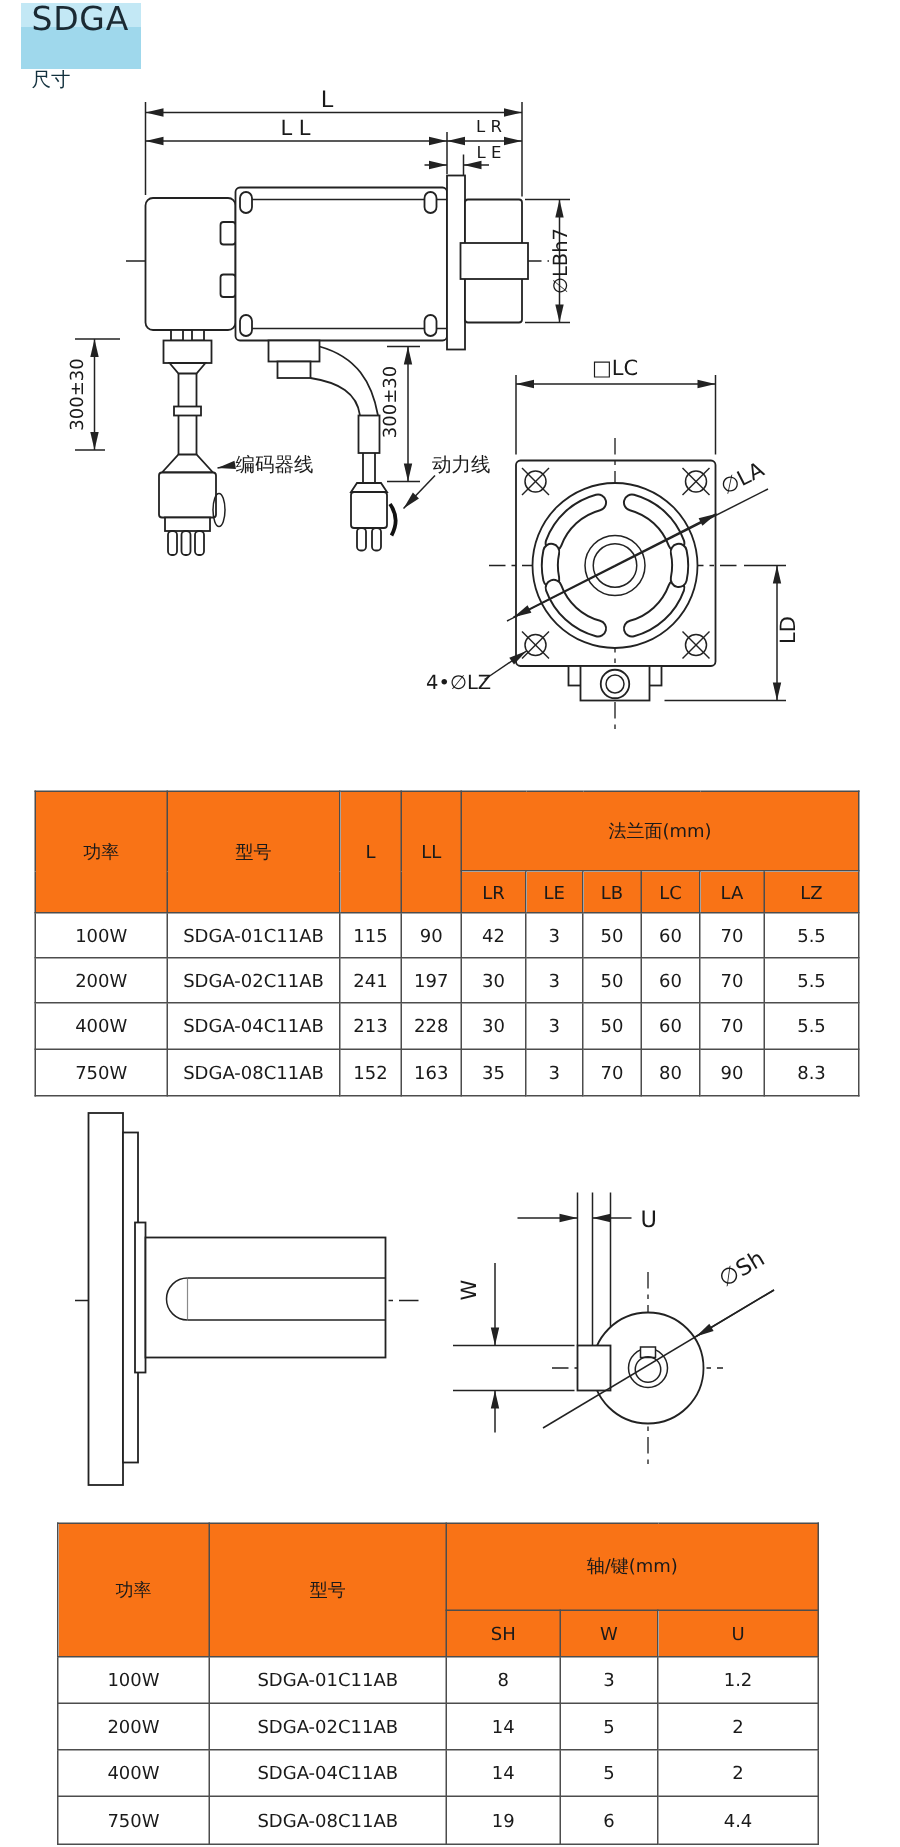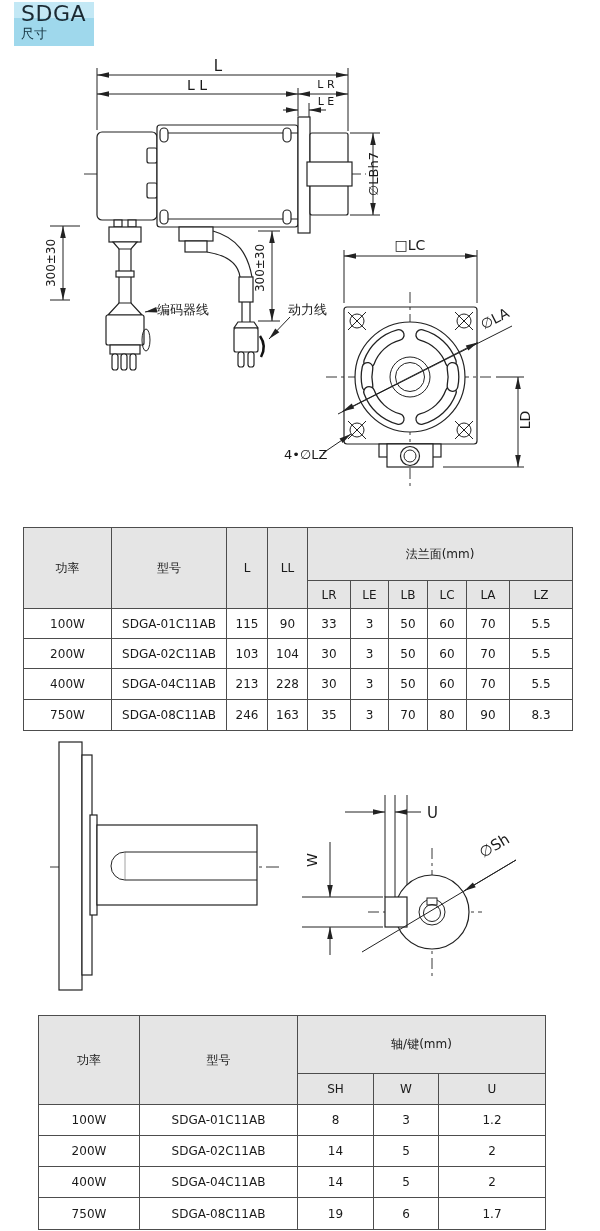--- a/index.html
+++ b/index.html
@@ -3,40 +3,40 @@
 <meta charset="utf-8">
 <style>
   html,body{margin:0;padding:0;background:#fff;}
   #page{position:relative;width:600px;height:1231px;background:#fff;overflow:hidden;
         font-family:"DejaVu Sans","Liberation Sans",sans-serif;color:#1a1a1a;}
   
   #title-block{position:absolute;left:14px;top:2px;width:80px;height:44px;
     background:linear-gradient(180deg,#c3e8f5 0%,#c3e8f5 36%,#9fd8ec 36%,#9fd8ec 100%);
     padding-left:7px;box-sizing:border-box;}
   #title-block .ttl{font-size:22px;line-height:24px;color:#1b2a33;letter-spacing:0.5px;}
-  #title-block .sub{font-size:13px;line-height:15px;color:#12303d;}
+  #title-block .sub{font-size:13px;line-height:15px;color:#12303d;margin-top:20px;}
   
   #drw{position:absolute;left:0;top:0;width:600px;height:1231px;}
   .ol{fill:#fff;stroke:#222;stroke-width:1.2;}
   .ln{fill:none;stroke:#222;stroke-width:1.2;}
   .thin{fill:none;stroke:#222;stroke-width:1;}
   .dim{fill:none;stroke:#222;stroke-width:1;}
   .cl{fill:none;stroke:#222;stroke-width:0.9;stroke-dasharray:13 4 3 4;}
   .dash{fill:none;stroke:#222;stroke-width:0.9;stroke-dasharray:11 4 3 4;}
   .faint{fill:none;stroke:#8a8a8a;stroke-width:0.8;}
   .slotA{fill:none;stroke:#222;stroke-width:12;stroke-linecap:round;}
   .slotB{fill:none;stroke:#fff;stroke-width:9.4;stroke-linecap:round;}
   svg text{fill:#1a1a1a;font-family:"DejaVu Sans","Liberation Sans",sans-serif;}
   .t15{font-size:15px;} .t14{font-size:14px;} .t13{font-size:13px;} .t12{font-size:12px;} .t11{font-size:11px;}
   
   table.spec{border-collapse:collapse;table-layout:fixed;position:absolute;
     font-size:12px;color:#1a1a1a;}
   table.spec td,table.spec th{border:1px solid #4d4d4d;text-align:center;vertical-align:middle;
     font-weight:normal;padding:0;overflow:hidden;}
-  table.spec th{background:#e5e5e5;}
+  table.spec th{background:#f97316;}
   #flange-table{left:23px;top:527px;width:549px;}
   #shaft-table{left:38px;top:1015px;width:507px;}
 </style>
 </head>
 <body>
 
 <div id="page">
 
   <div id="title-block">
     <div class="ttl">SDGA</div>
@@ -270,32 +270,32 @@
       <th>LB</th>
       <th>LC</th>
       <th>LA</th>
       <th>LZ</th>
     </tr>
     <tr style="height:30px">
       <td>100W</td>
       <td>SDGA-01C11AB</td>
       <td>115</td>
       <td>90</td>
-      <td>33</td>
+      <td>42</td>
       <td>3</td>
       <td>50</td>
       <td>60</td>
       <td>70</td>
       <td>5.5</td>
     </tr>
     <tr style="height:30px">
       <td>200W</td>
       <td>SDGA-02C11AB</td>
-      <td>103</td>
-      <td>104</td>
+      <td>241</td>
+      <td>197</td>
       <td>30</td>
       <td>3</td>
       <td>50</td>
       <td>60</td>
       <td>70</td>
       <td>5.5</td>
     </tr>
     <tr style="height:31px">
       <td>400W</td>
       <td>SDGA-04C11AB</td>
@@ -304,21 +304,21 @@
       <td>30</td>
       <td>3</td>
       <td>50</td>
       <td>60</td>
       <td>70</td>
       <td>5.5</td>
     </tr>
     <tr style="height:31px">
       <td>750W</td>
       <td>SDGA-08C11AB</td>
-      <td>246</td>
+      <td>152</td>
       <td>163</td>
       <td>35</td>
       <td>3</td>
       <td>70</td>
       <td>80</td>
       <td>90</td>
       <td>8.3</td>
     </tr>
   </tbody>
     </table>
@@ -361,18 +361,18 @@
       <td>SDGA-04C11AB</td>
       <td>14</td>
       <td>5</td>
       <td>2</td>
     </tr>
     <tr style="height:32px">
       <td>750W</td>
       <td>SDGA-08C11AB</td>
       <td>19</td>
       <td>6</td>
-      <td>1.7</td>
+      <td>4.4</td>
     </tr>
   </tbody>
     </table>
 
 </div>
 
 </body></html>

